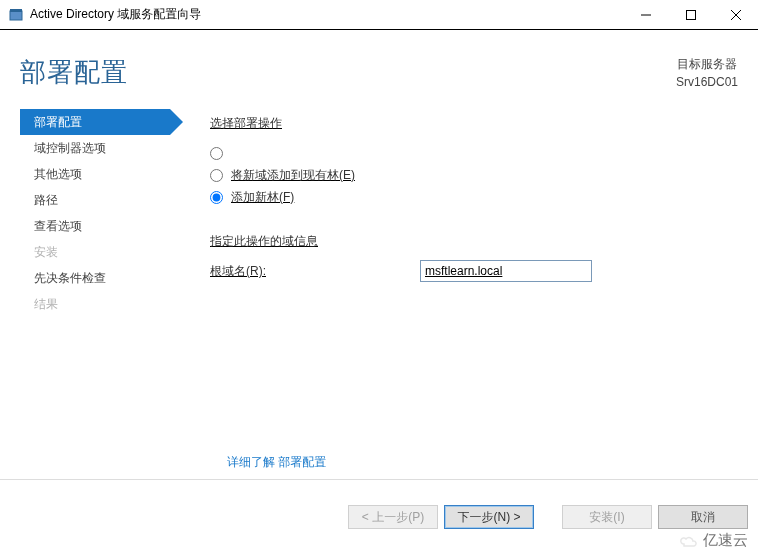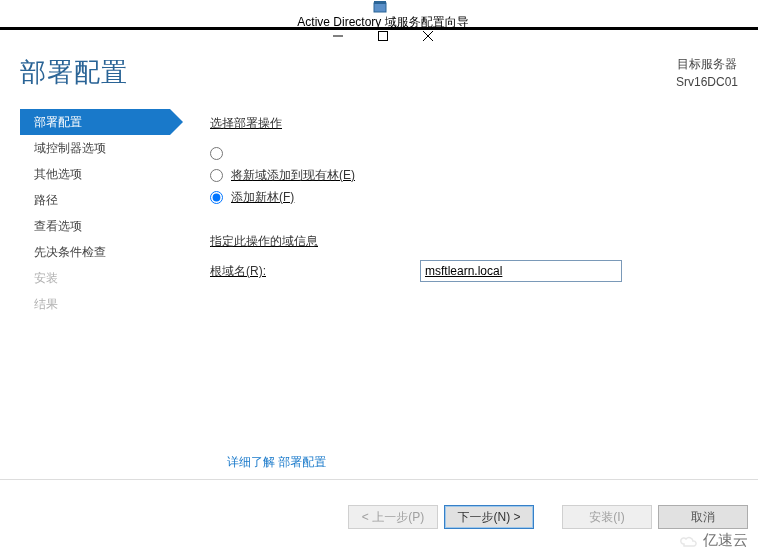--- a/index.html
+++ b/index.html
@@ -10,23 +10,22 @@
       width: 758px;
       height: 558px;
       overflow: hidden;
       position: relative;
       color: #000;
     }
     .titlebar {
       display: flex;
       align-items: center;
       height: 30px;
-      border-bottom: 3px solid #000000;
+      border-bottom: 1px solid #000000;
       padding-left: 8px;
-      flex-direction: column;
     }
     .titlebar .app-icon {
       width: 16px;
       height: 16px;
       display: inline-flex;
       align-items: center;
       justify-content: center;
       margin-right: 6px;
     }
     .titlebar .title {
@@ -137,21 +136,21 @@
       display: flex;
       align-items: center;
       margin-top: 10px;
     }
     .field-label {
       width: 210px;
       font-size: 12px;
       color: #333;
     }
     .field-input {
-      width: 202px;
+      width: 172px;
       height: 22px;
       border: 1px solid #7a99b8;
       padding: 2px 4px;
       font-size: 12px;
       outline: none;
     }
     .learn-more {
       position: absolute;
       bottom: 8px;
       left: 32px;
@@ -253,25 +252,25 @@
       </div>
     <div class="sidebar-item">
         <span>其他选项</span>
       </div>
     <div class="sidebar-item">
         <span>路径</span>
       </div>
     <div class="sidebar-item">
         <span>查看选项</span>
       </div>
-    <div class="sidebar-item">
-        <span>先决条件检查</span>
-      </div>
     <div class="sidebar-item disabled">
         <span>安装</span>
+      </div>
+    <div class="sidebar-item">
+        <span>先决条件检查</span>
       </div>
     <div class="sidebar-item disabled">
         <span>结果</span>
       </div>
   </div>
 
   <div class="content">
     <div class="section-label">选择部署操作</div>
 
     <div class="radio-row">

